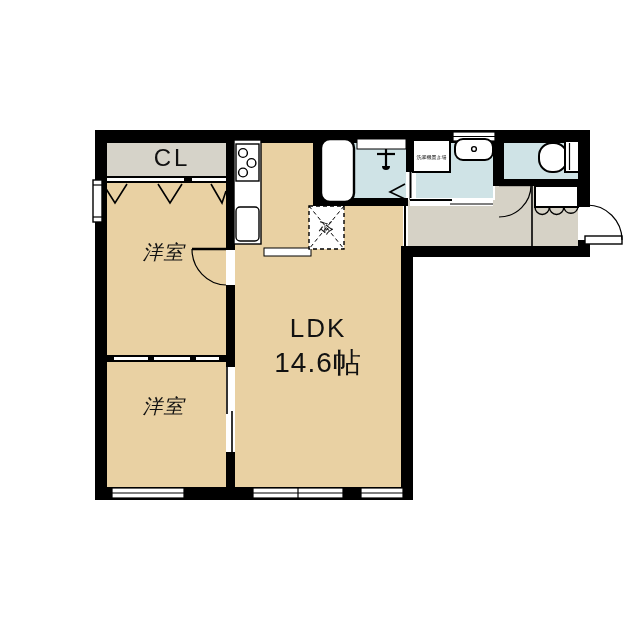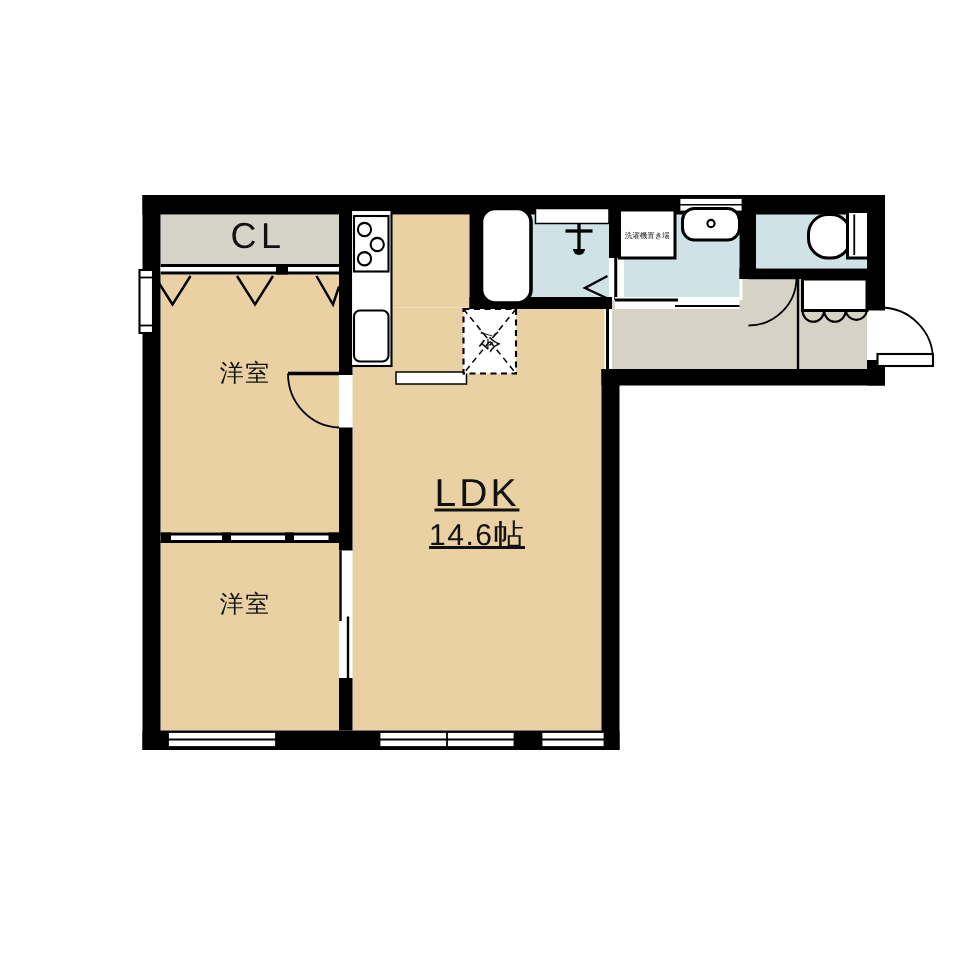--- a/index.html
+++ b/index.html
@@ -14,23 +14,23 @@
   .floor-hall{background:#d6d2c6;}
   .floor-wet{background:#cfe3e6;}
   
   .wall{background:#000000;}
   
   .strip{background:#ffffff;border-top:2px solid #000;border-bottom:2px solid #000;box-sizing:border-box;}
   .tick{background:#000;}
   
   .lbl{position:absolute;text-align:center;line-height:1.25;letter-spacing:1px;}
   .lbl-cl{font-size:24px;letter-spacing:3px;}
-  .lbl-room{font-size:16px;}
+  .lbl-room{font-size:20px;font-style:italic;}
   .lbl-ldk-name{font-size:26px;letter-spacing:2px;}
-  .lbl-ldk-size{font-size:20px;}
+  .lbl-ldk-size{font-size:28px;}
   svg{position:absolute;left:0;top:0;}
 </style>
 </head>
 <body>
 
 <div class="stage">
 
   <div class="abs floor-closet" style="left:107px;top:143px;width:119px;height:33px;"></div>
   <div class="abs floor-room" style="left:107px;top:176px;width:119px;height:179px;"></div>
   <div class="abs floor-room" style="left:107px;top:362px;width:119px;height:125px;"></div>
@@ -193,18 +193,18 @@
   </div>
 
   <div class="lbl lbl-room" style="left:107px;top:240px;width:113px;">
     <div>洋室</div>
   </div>
 
   <div class="lbl lbl-room" style="left:107px;top:394px;width:113px;">
     <div>洋室</div>
   </div>
 
-  <div class="lbl" style="left:233px;top:312px;width:170px;text-decoration:underline;">
+  <div class="lbl" style="left:233px;top:312px;width:170px;">
     <div class="lbl-ldk-name">LDK</div>
     <div class="lbl-ldk-size">14.6帖</div>
   </div>
 
 </div>
 
 </body></html>

